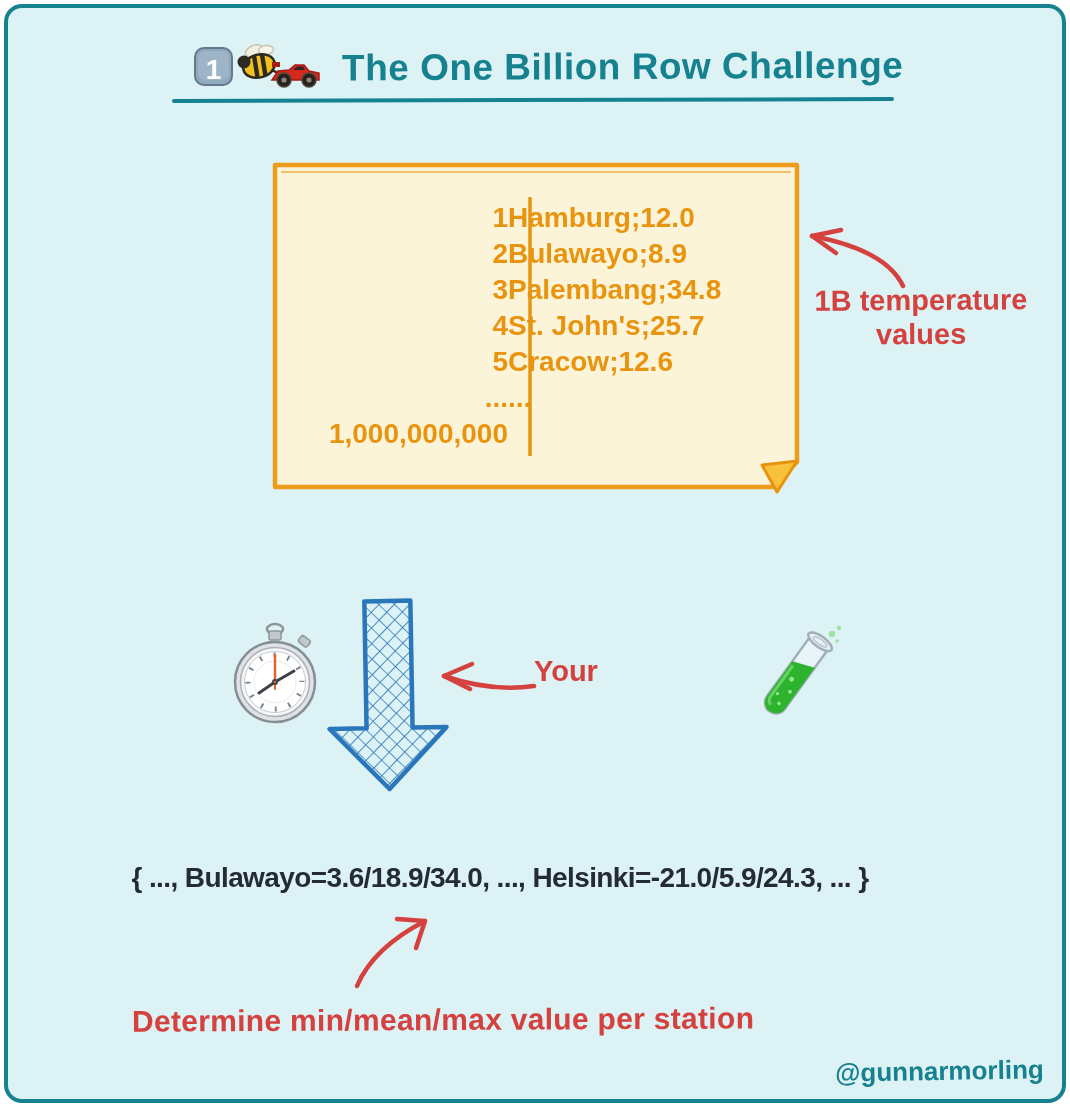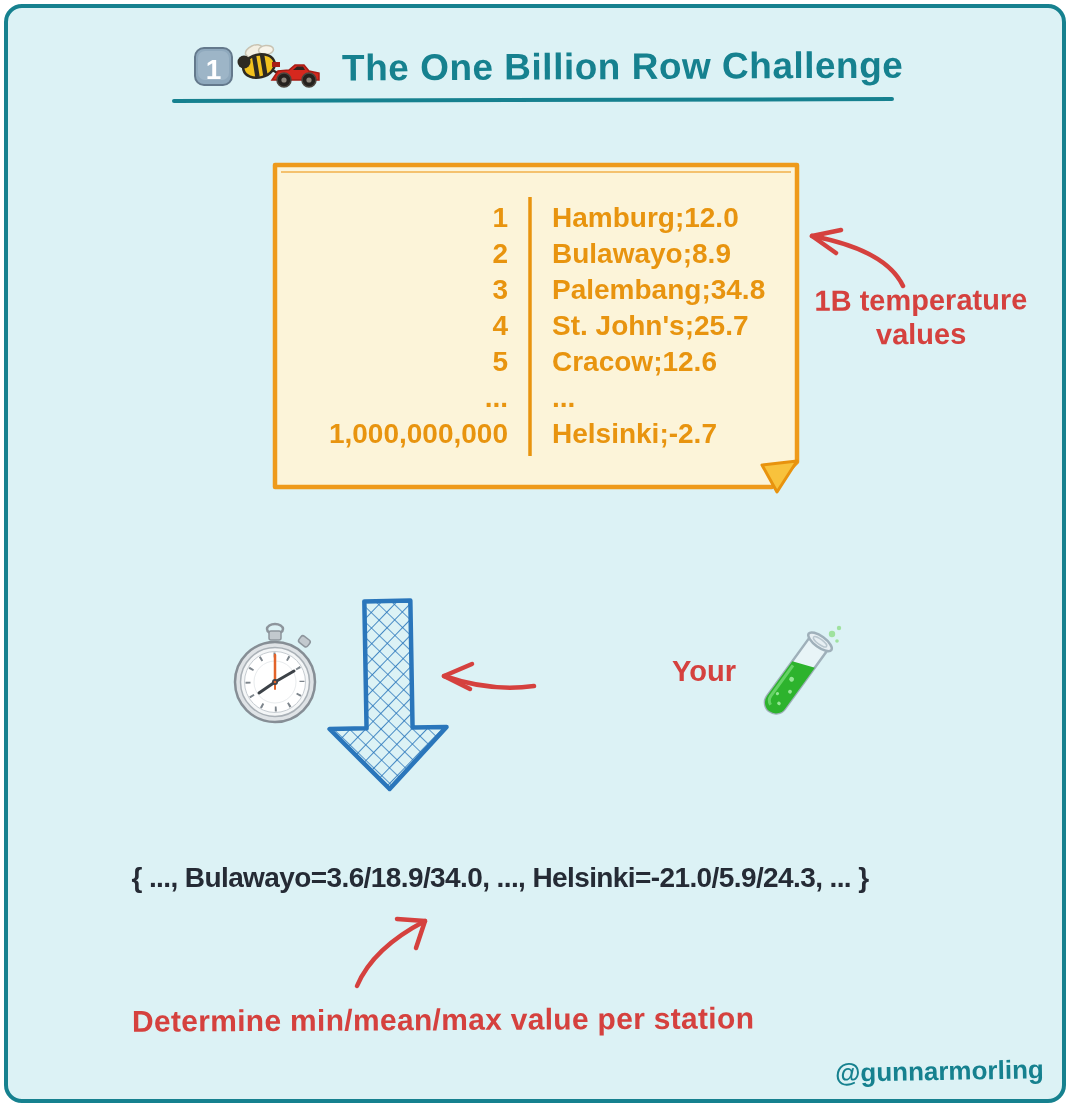--- a/index.html
+++ b/index.html
@@ -21,29 +21,29 @@
     transform:rotate(-.15deg);
   }
   .title-icons{left:192px;top:38px;width:130px;height:52px;}
   
   .note-svg{left:271px;top:161px;width:530px;height:334px;}
   .note-rows{
     left:271px;top:200px;width:530px;color:#e8940f;font-size:28px;font-weight:600;
   }
   .note-row{display:flex;height:36px;line-height:36px;}
   .note-row .num{width:237px;text-align:right;}
-  .note-row .val{margin-left:44px;white-space:nowrap;}
+  .note-row .val{white-space:nowrap;}
   .note-caption{
     left:273px;top:494px;width:524px;text-align:center;color:#e8940f;
     font-size:29px;font-weight:600;letter-spacing:.5px;
   }
   
   .red-label{color:#d5413e;font-weight:600;}
   .values-label{left:800px;top:284px;width:242px;text-align:center;font-size:29px;line-height:1.16;transform:rotate(-.4deg);}
-  .program-label{left:534px;top:656px;width:202px;text-align:right;font-size:29px;line-height:1.1;}
+  .program-label{left:534px;top:656px;width:202px;text-align:left;font-size:29px;line-height:1.1;}
   .determine-label{left:132px;top:1003px;font-size:30px;letter-spacing:.3px;transform:rotate(-.3deg);white-space:nowrap;}
   
   .output-line{
     left:0;top:862px;width:1000px;text-align:center;color:#252b35;font-size:28px;
     font-weight:600;letter-spacing:-.6px;white-space:nowrap;
   }
   
   .credit{right:26px;top:1056px;color:#16818f;font-size:26px;font-weight:600;transform:rotate(-1deg);}
   svg{display:block;overflow:visible;}
 </style>
@@ -111,21 +111,20 @@
     <div class="note-row">
       <span class="num">5</span>
       <span class="val">Cracow;12.6</span>
     </div>
     <div class="note-row">
       <span class="num">...</span>
       <span class="val">...</span>
     </div>
     <div class="note-row">
       <span class="num">1,000,000,000</span>
-      <span class="val">Helsinki;-2.7</span>
     </div>
   </div>
 
 
   <svg class="abs" style="left:800px;top:222px;width:115px;height:75px" viewBox="0 0 115 75">
     <path d="M103 64 Q 86 28 12 14" fill="none" stroke="#d5413e" stroke-width="4.5" stroke-linecap="round"></path>
     <path d="M12 14 L41 8 M12 14 L36 31" fill="none" stroke="#d5413e" stroke-width="4.5" stroke-linecap="round"></path>
   </svg>
   <div class="abs red-label values-label">1B temperature values</div>
 

